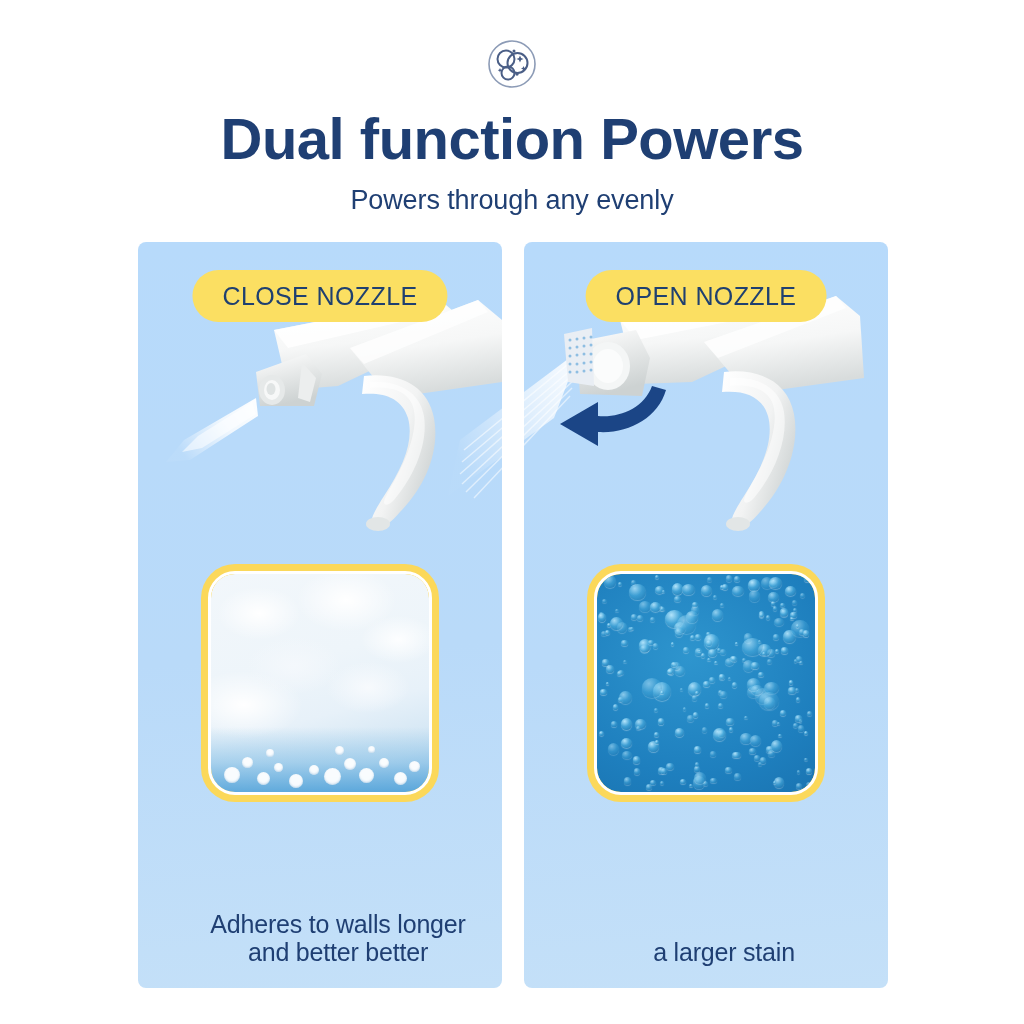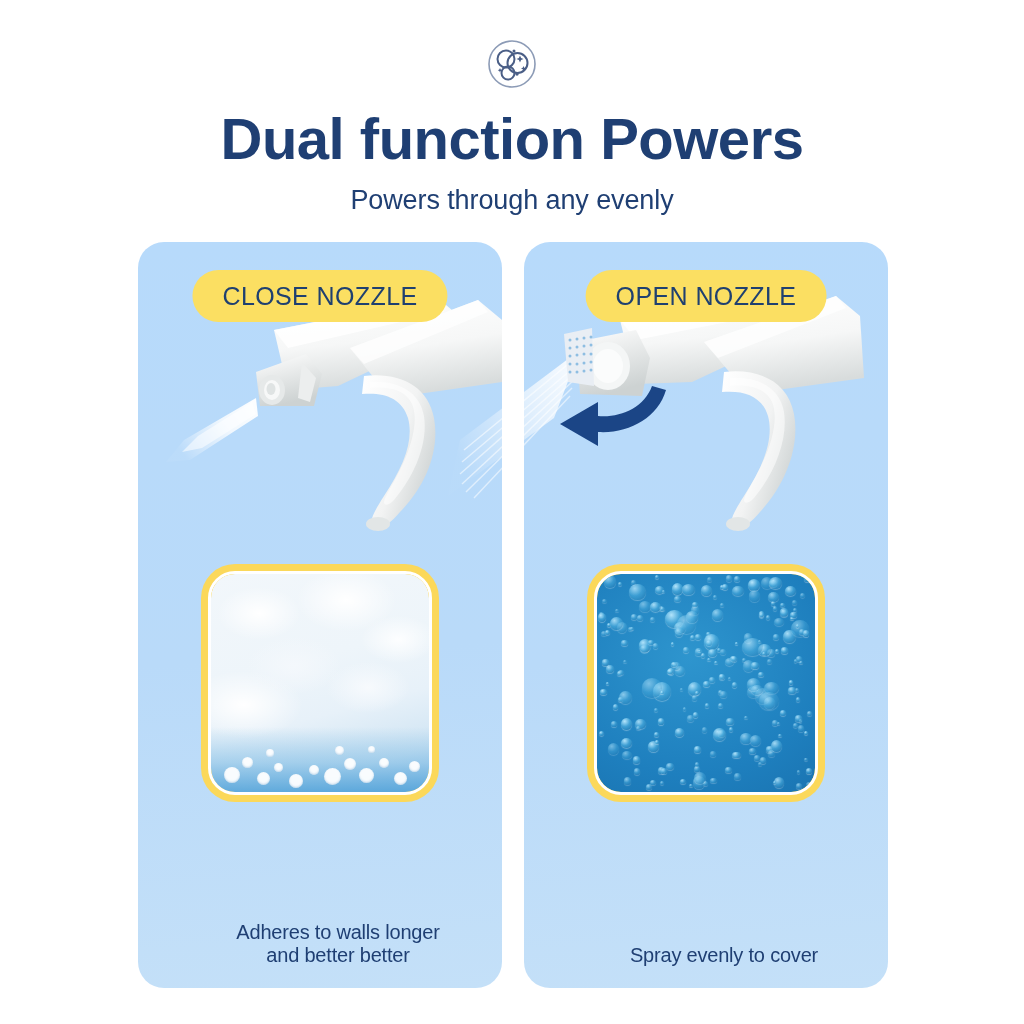--- a/index.html
+++ b/index.html
@@ -59,21 +59,21 @@
     top: 242px;
     width: 750px;
     height: 746px;
     display: flex;
     justify-content: space-between;
   }
   .panel {
     position: relative;
     width: 364px;
     height: 746px;
-    border-radius: 26px;
+    border-radius: 8px;
     background: linear-gradient(176deg, #B7DAFB 0%, #B9DAF9 55%, #C4E0F8 100%);
     overflow: visible;
   }
   .panel-clip {
     position: absolute;
     inset: 0;
     border-radius: 26px;
     overflow: hidden;
   }
 
@@ -193,21 +193,21 @@
   }
   .caption-title {
     font-size: 46px;
     font-weight: normal;
     color: #1F3F73;
     line-height: 1.0;
     margin-bottom: 8px;
     letter-spacing: -0.4px;
   }
   .caption-sub {
-    font-size: 20px;
+    font-size: 25px;
     font-weight: normal;
     color: #1F3F73;
     line-height: 1.12;
     letter-spacing: -0.2px;
     margin-left: 36px;
   }
 </style>
 </head>
 <body>
 
@@ -637,16 +637,16 @@
               <span style="width: 6.5px; height: 5.6px; left: 95.94%; top: 95.27%; opacity: 0.56;"></span>
               <span style="width: 6.6px; height: 6.4px; left: 11.23%; top: 30.27%; opacity: 0.84;"></span>
               <span style="width: 3.9px; height: 3.3px; left: 75.67%; top: 35.58%; opacity: 0.84;"></span>
               <span style="width: 12.5px; height: 12.7px; left: 3.2%; top: 0.52%; opacity: 0.77;"></span>
             </div>
         </div>
       </div>
     </div>
 
     <div class="caption">
-      <div class="caption-sub">Spray evenly to cover</div>
+      <div class="caption-sub">a larger stain</div>
     </div>
   </div>
 </div>
 
 </body></html>

